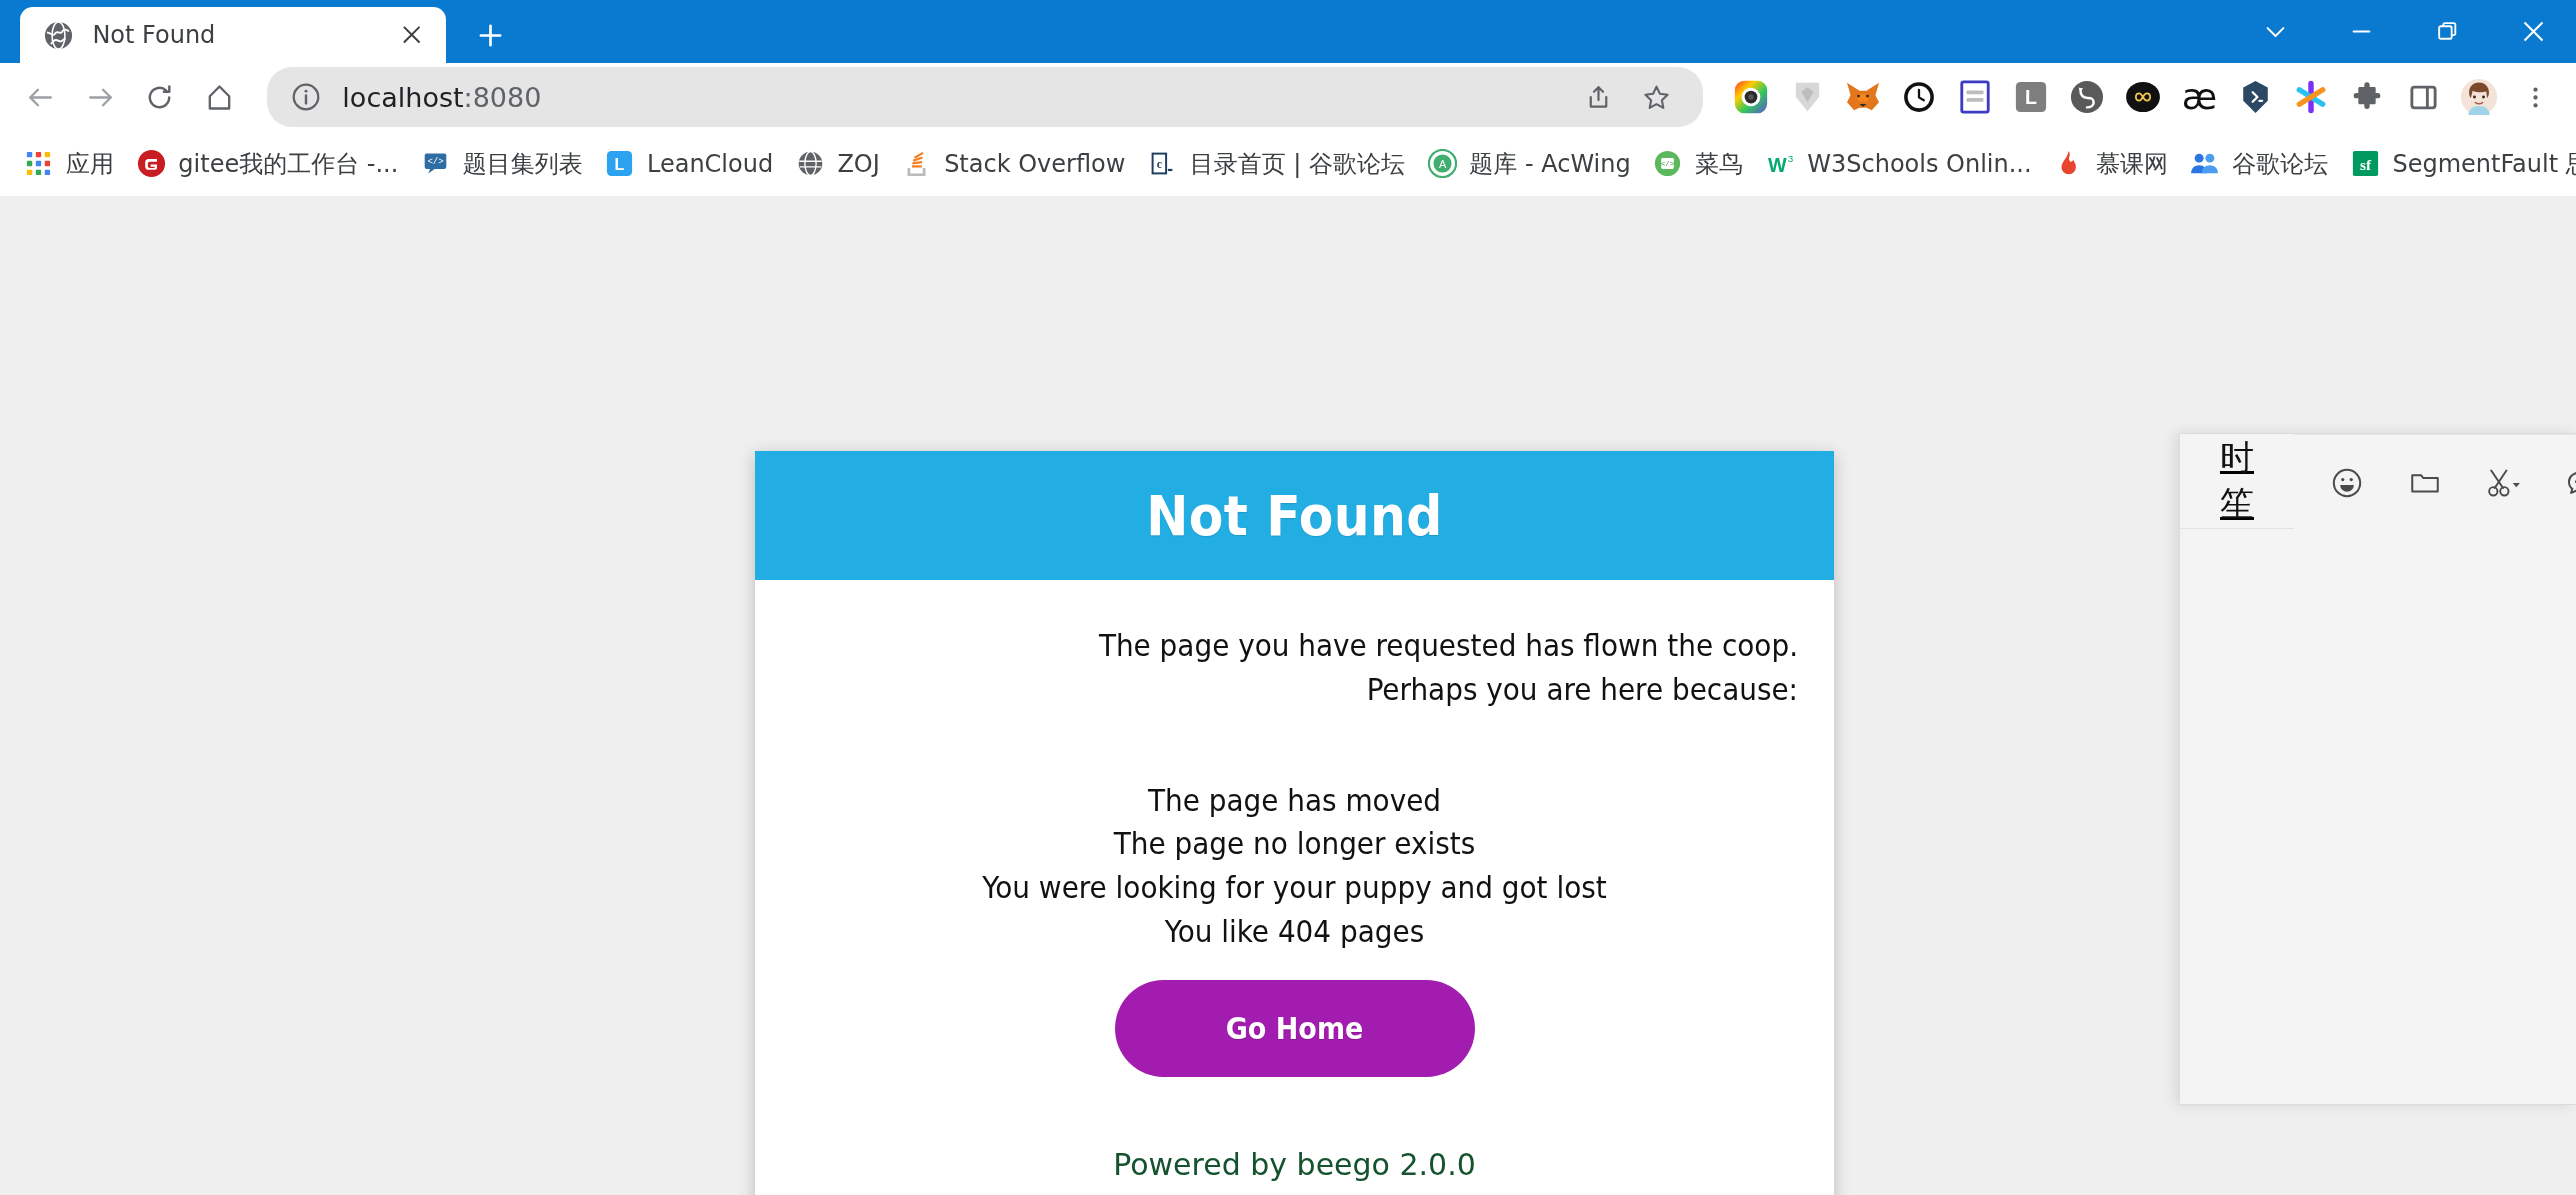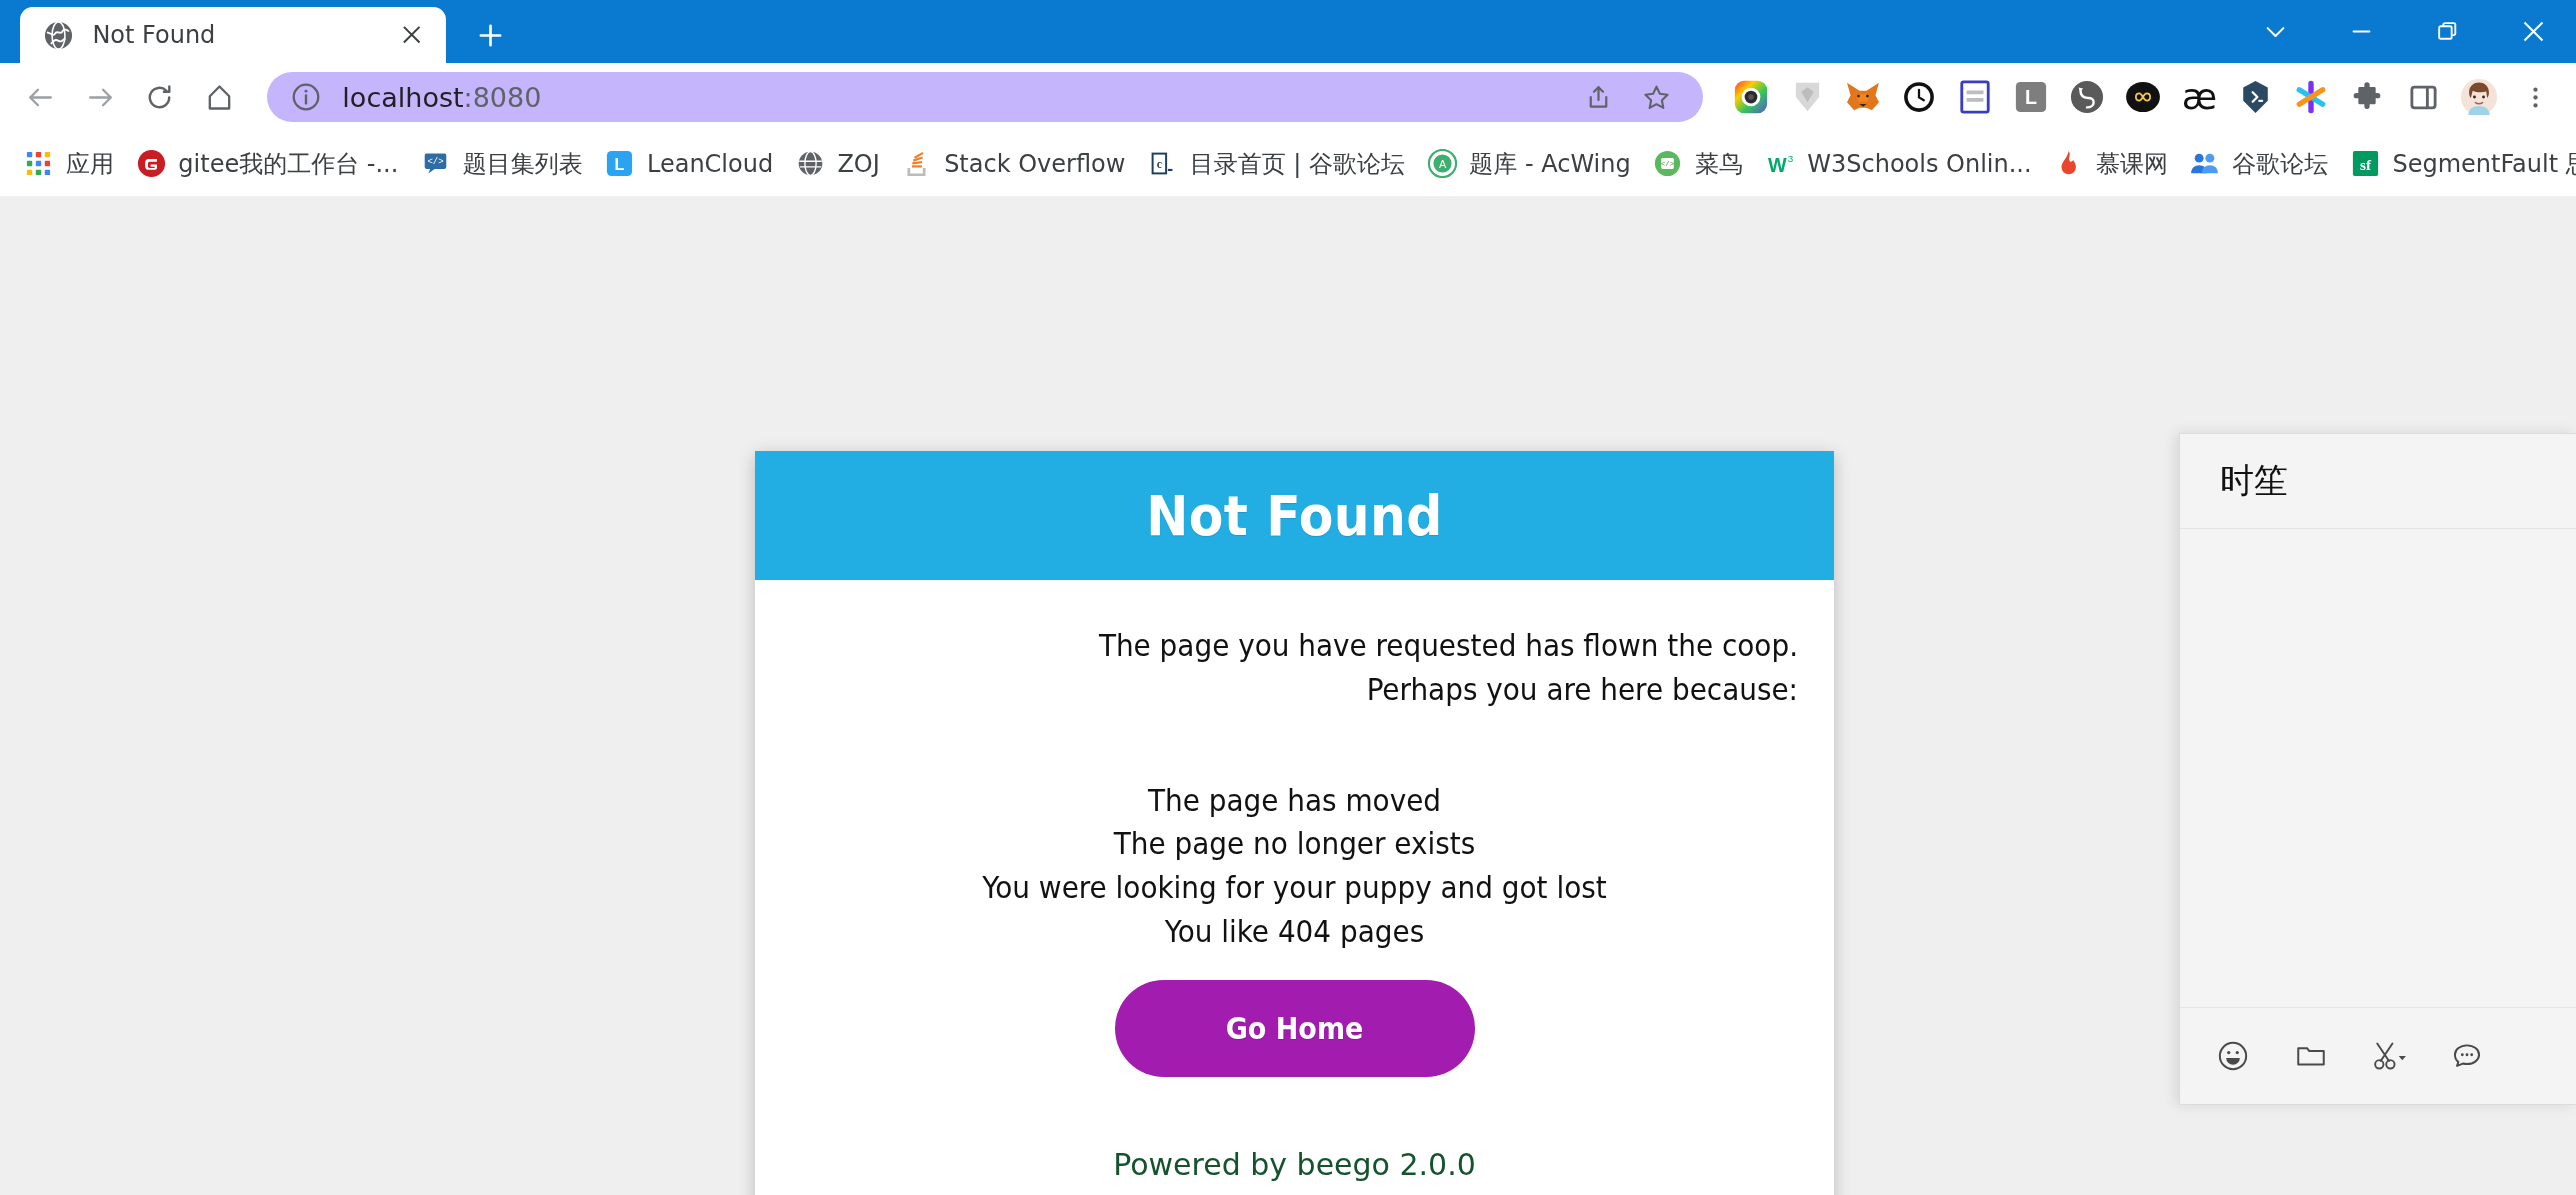--- a/index.html
+++ b/index.html
@@ -34,21 +34,21 @@
   }
   .wincontrols{position:absolute;right:0;top:0;height:63px;display:flex;align-items:center;}
   .wc{width:86px;height:63px;display:flex;align-items:center;justify-content:center;}
 
   .toolbar{
     height:68px;flex:0 0 68px;background:#fff;display:flex;align-items:center;
     padding:0 12.6px;box-sizing:border-box;
   }
   .navbtn{width:56px;height:56px;display:flex;align-items:center;justify-content:center;border-radius:50%;flex:0 0 56px;margin-right:3.6px;}
   .omnibox{
-    flex:1;height:50px;background:#c4b5fd;border-radius:25px;display:flex;align-items:center;
+    flex:1;height:60px;background:#e5e5e5;border-radius:25px;display:flex;align-items:center;
     padding:0 23.4px;margin:0 20px 0 16px;min-width:0;
   }
   .omni-info{width:32px;height:32px;flex:0 0 32px;margin-right:20px;display:block;}
   .omni-url{font-size:27px;color:#202124;white-space:nowrap;font-family:"DejaVu Sans",sans-serif;}
   .omni-url .dim{color:#5f6368;}
   .omni-actions{display:flex;align-items:center;margin-left:auto;}
   .omni-actions .ib{width:47px;height:47px;display:flex;align-items:center;justify-content:center;margin-left:10.8px;flex:0 0 47px;}
 
   .extbar{display:flex;align-items:center;}
   .ext{width:56px;height:56px;display:flex;align-items:center;justify-content:center;flex:0 0 56px;}
@@ -99,21 +99,21 @@
   .powered{
     margin-top:70px;font-size:30px;color:#14532d;
     font-family:"DejaVu Sans","Liberation Sans",sans-serif;
   }
 
   
   .chatpanel{
     position:absolute;left:2179px;top:237px;width:397px;height:672px;
     background:#f4f4f5;border:0.9px solid #dcdcdc;border-right:none;
     box-shadow:-3.6px 0 12.6px rgba(0,0,0,.10);box-sizing:border-box;
-    display:flex;flex-direction:column;
+    display:flex;flex-direction:row;text-decoration:underline;
   }
   .chat-head{
     height:95px;flex:0 0 95px;border-bottom:0.9px solid #e3e3e3;
     display:flex;align-items:center;padding:0 40px;box-sizing:border-box;
   }
   .chat-title{font-size:34px;color:#111;font-family:"DejaVu Sans",sans-serif;}
   .chat-msgs{flex:1;}
   .chat-tools{
     height:97px;flex:0 0 97px;border-top:0.9px solid #e6e6e6;
     display:flex;align-items:center;padding:0 29px;box-sizing:border-box;gap:31px;

